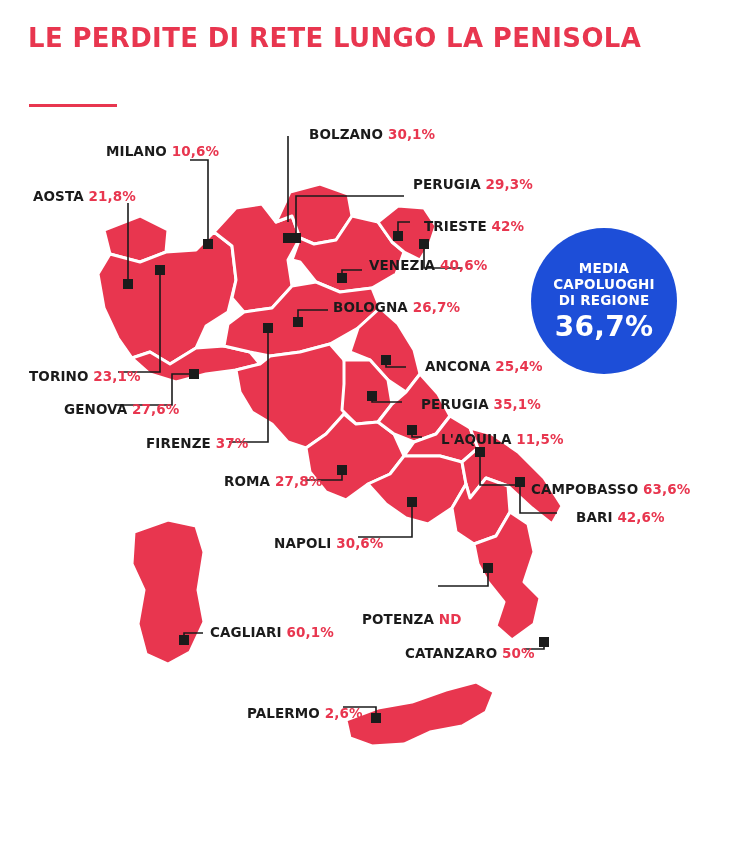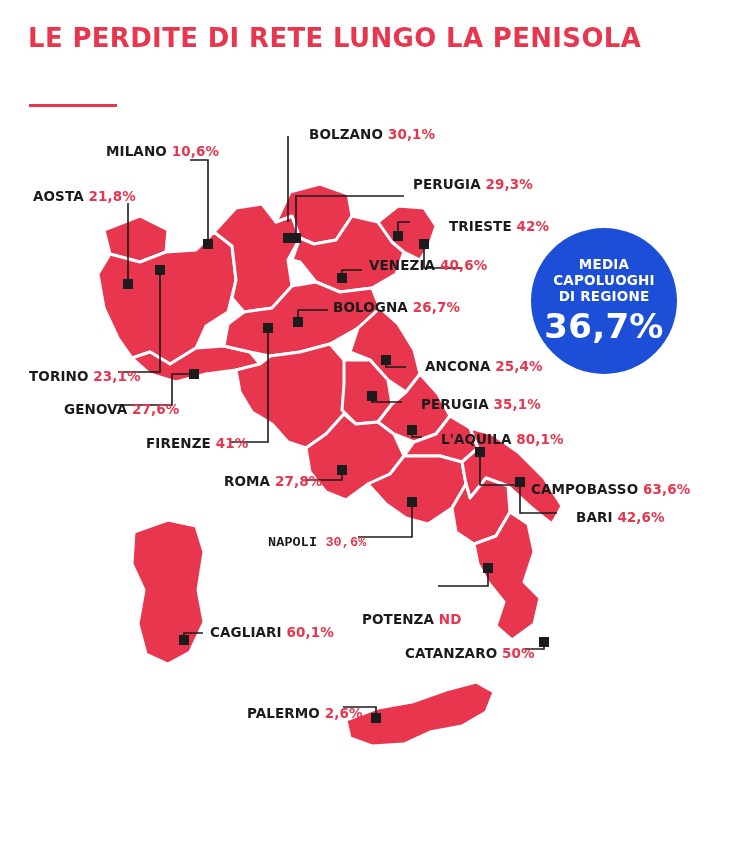--- a/index.html
+++ b/index.html
@@ -90,21 +90,21 @@
     text-align: right;
     font-family: "DejaVu Sans", sans-serif;
   }
   .badge .l1 {
     font-size: 13.5px;
     font-weight: bold;
     line-height: 16px;
     letter-spacing: 0.2px;
   }
   .badge .big {
-    font-size: 34px;
+    font-size: 28px;
     font-weight: bold;
     margin-top: 2px;
     letter-spacing: 0.3px;
   }
 </style>
 </head>
 <body>
 
 <div class="page">
 
@@ -227,21 +227,21 @@
   <div class="lbl" style="left:413px; top:176px;">
     <span>PERUGIA</span>
     <span class="val">29,3%</span>
   </div>
 
   <div class="lbl" style="left:33px; top:188px;">
     <span>AOSTA</span>
     <span class="val">21,8%</span>
   </div>
 
-  <div class="lbl" style="left:449px; top:218px;">
+  <div class="lbl" style="left:424px; top:218px;">
     <span>TRIESTE</span>
     <span class="val">42%</span>
   </div>
 
   <div class="lbl" style="left:369px; top:257px;">
     <span>VENEZIA</span>
     <span class="val">40,6%</span>
   </div>
 
   <div class="lbl" style="left:333px; top:299px;">
@@ -264,44 +264,44 @@
     <span class="val">35,1%</span>
   </div>
 
   <div class="lbl" style="left:64px; top:401px;">
     <span>GENOVA</span>
     <span class="val">27,6%</span>
   </div>
 
   <div class="lbl" style="left:441px; top:431px;">
     <span>L'AQUILA</span>
-    <span class="val">80,1%</span>
+    <span class="val">11,5%</span>
   </div>
 
   <div class="lbl" style="left:146px; top:435px;">
     <span>FIRENZE</span>
-    <span class="val">41%</span>
+    <span class="val">37%</span>
   </div>
 
   <div class="lbl" style="left:224px; top:473px;">
     <span>ROMA</span>
     <span class="val">27,8%</span>
   </div>
 
   <div class="lbl" style="left:531px; top:481px;">
     <span>CAMPOBASSO</span>
     <span class="val">63,6%</span>
   </div>
 
   <div class="lbl" style="left:576px; top:509px;">
     <span>BARI</span>
     <span class="val">42,6%</span>
   </div>
 
-  <div class="lbl" style="left:268px; top:535px;font-family:Liberation Mono, monospace;">
+  <div class="lbl" style="left:274px; top:535px;">
     <span>NAPOLI</span>
     <span class="val">30,6%</span>
   </div>
 
   <div class="lbl" style="left:362px; top:583px;margin-top:28px;">
     <span>POTENZA</span>
     <span class="val">ND</span>
   </div>
 
   <div class="lbl" style="left:210px; top:624px;">

